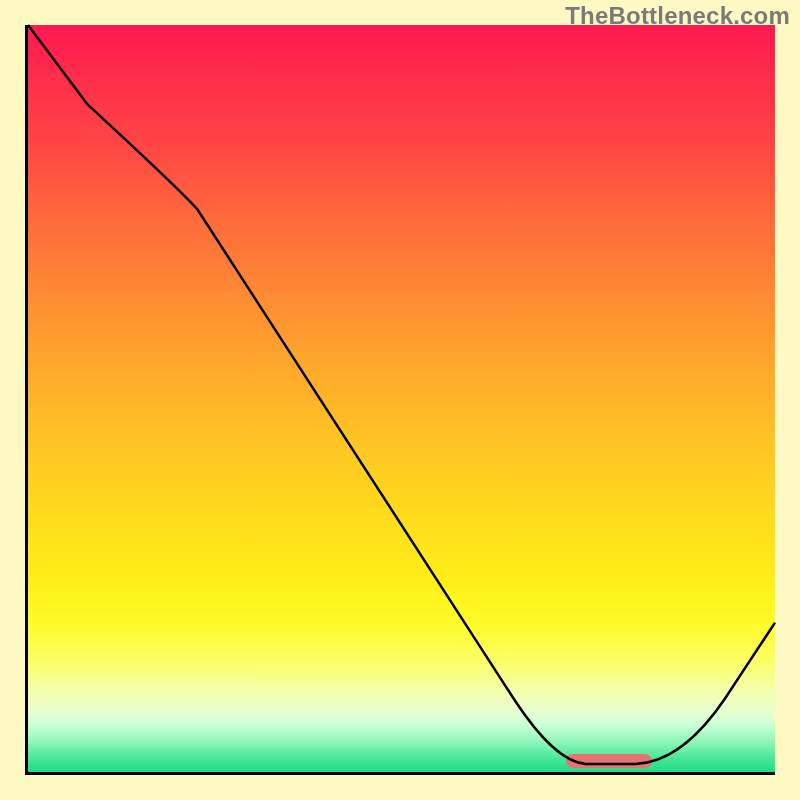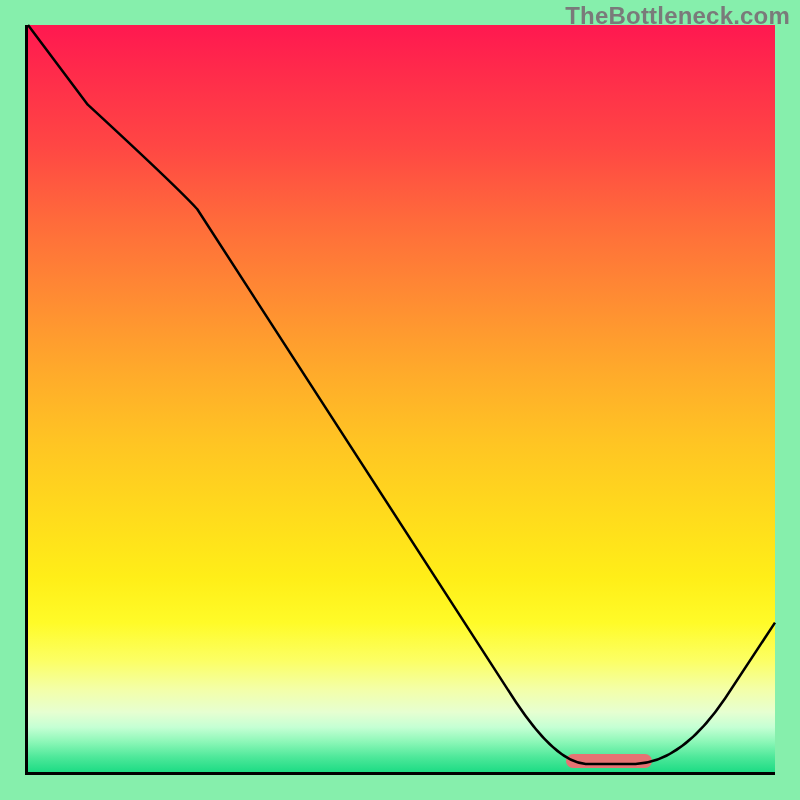--- a/index.html
+++ b/index.html
@@ -1,21 +1,21 @@
 <!DOCTYPE html>
 <html><head>
 <meta charset="utf-8">
 <style>
   * { margin: 0; padding: 0; box-sizing: border-box; }
   html, body { width: 800px; height: 800px; overflow: hidden; }
   .chart-container {
     width: 800px;
     height: 800px;
     position: relative;
-    background: #86efac;
+    background: #fef9c3;
   }
   .watermark {
     position: absolute;
     top: 2px;
     right: 10px;
     font-family: Arial, Helvetica, sans-serif;
     font-size: 24px;
     font-weight: bold;
     color: #7a7a7a;
     letter-spacing: 0.2px;

